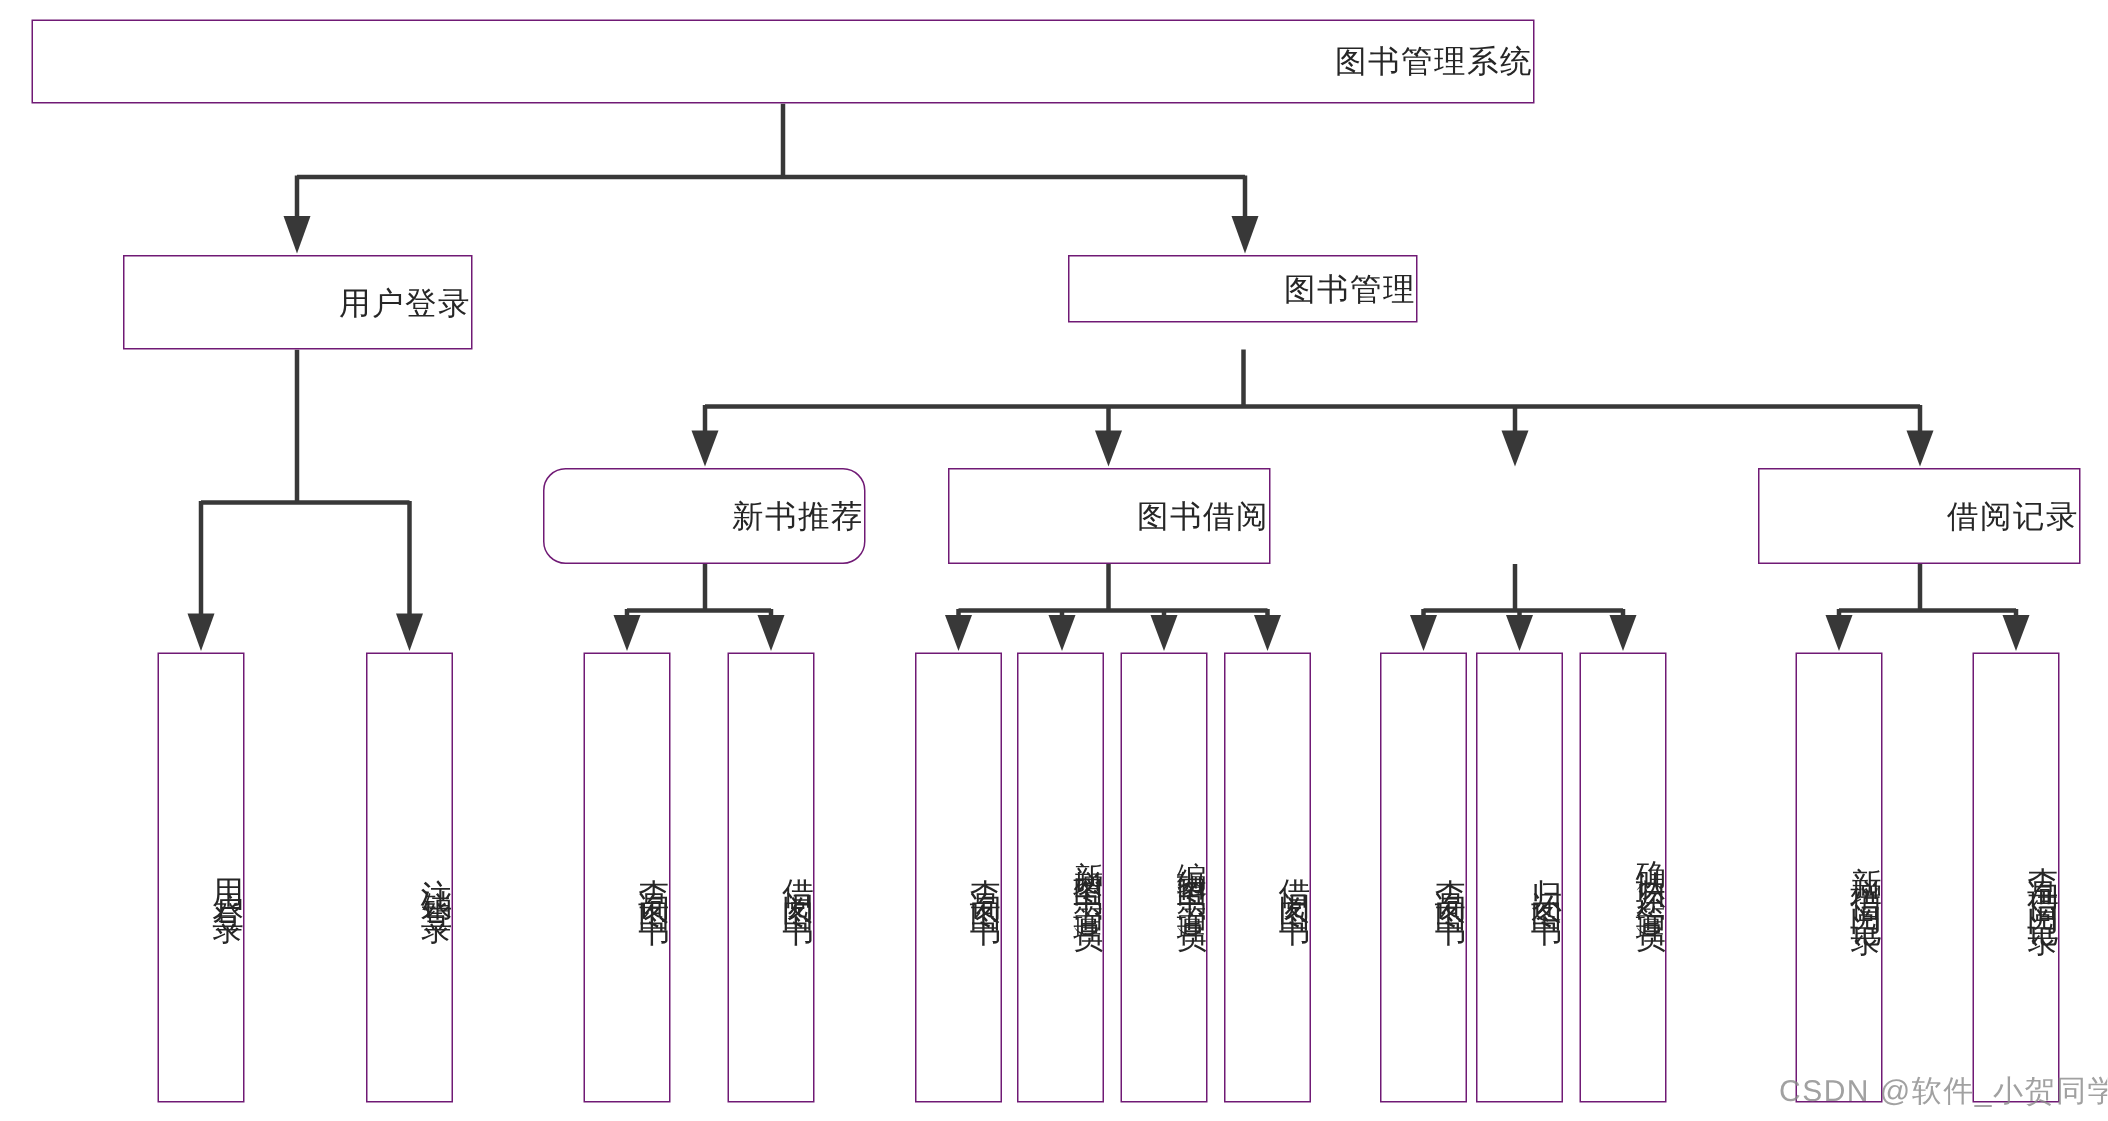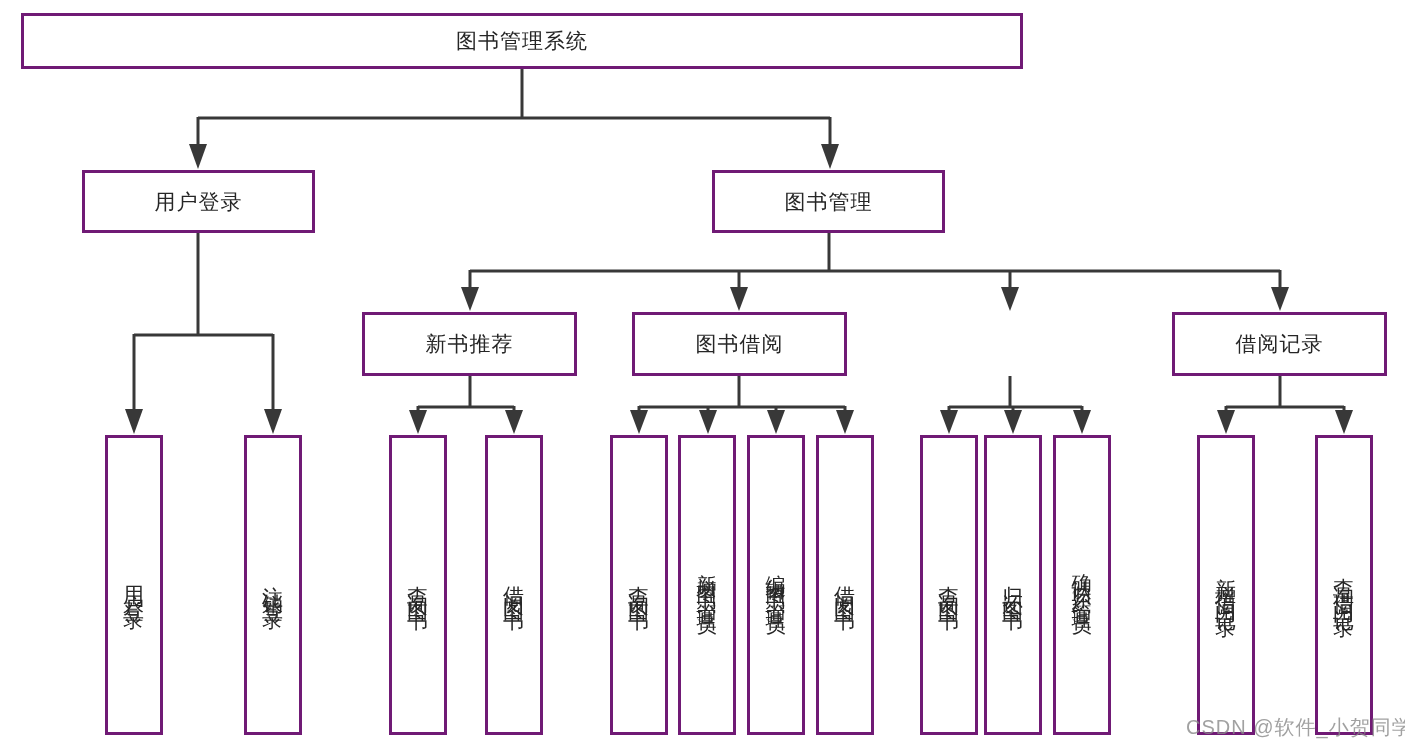--- a/index.html
+++ b/index.html
@@ -20,37 +20,37 @@
     left: 0;
     top: 0;
     width: 1405px;
     height: 747px;
     pointer-events: none;
   }
   .node {
     position: absolute;
     box-sizing: border-box;
     background: #ffffff;
-    border: 3px solid #701a75;
+    border: 1px solid #701a75;
     display: flex;
     align-items: center;
-    justify-content: center;
+    justify-content: flex-end;
     color: #262626;
     font-size: 21px;
     letter-spacing: 1px;
     z-index: 2;
   }
   
   .n-root { left: 21px; top: 13px; width: 1002px; height: 56px; }
   
   .n-user-login { left: 82px;  top: 170px; width: 233px; height: 63px; }
-  .n-book-mgmt  { left: 712px; top: 170px; width: 233px; height: 63px; }
+  .n-book-mgmt  { left: 712px; top: 170px; width: 233px; height: 45px; }
   
   .n-l3 { top: 312px; width: 215px; height: 64px; }
-  .n-new-book-rec   { left: 362px; }
+  .n-new-book-rec   { left: 362px; border-radius: 15px; }
   .n-book-borrow    { left: 632px; }
   .n-current-borrow { left: 902px; }
   .n-borrow-record  { left: 1172px; }
   
   .leaf {
     top: 435px;
     width: 58px;
     height: 300px;
   }
   .leaf .vtext {

